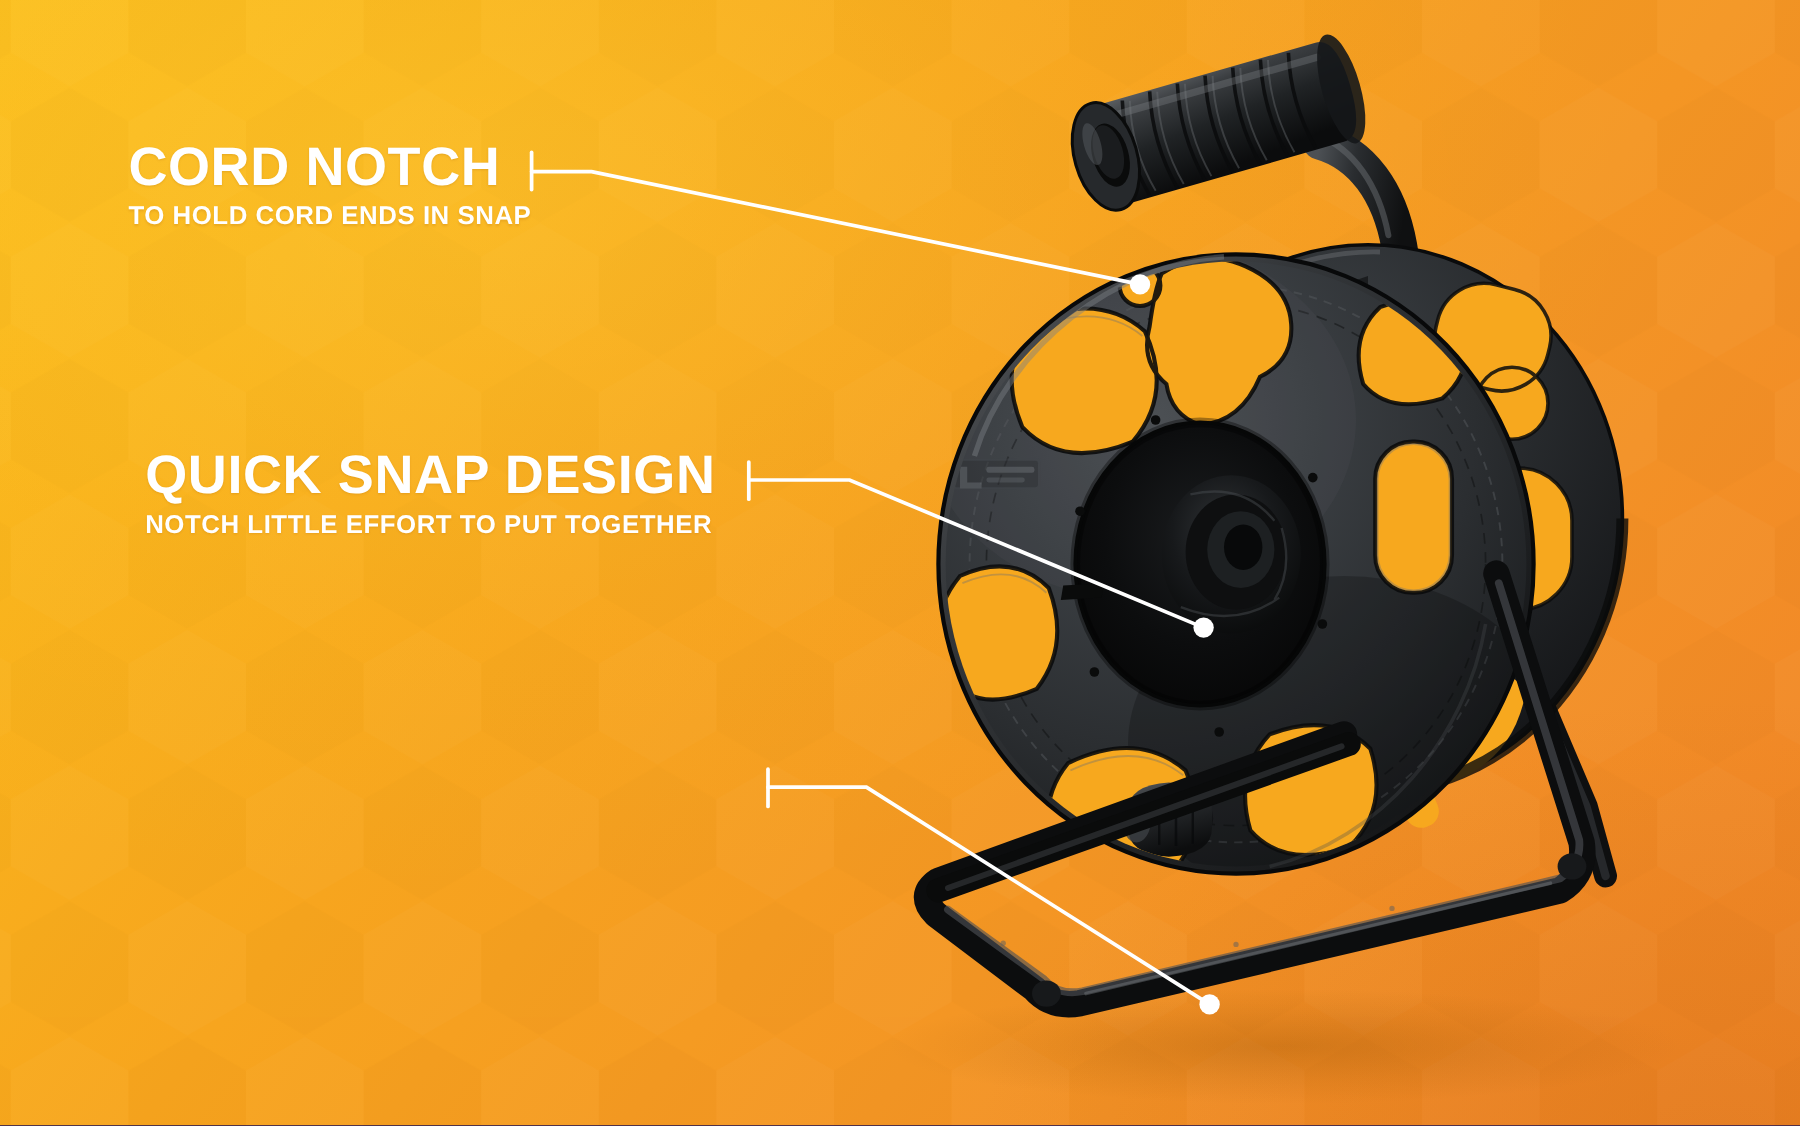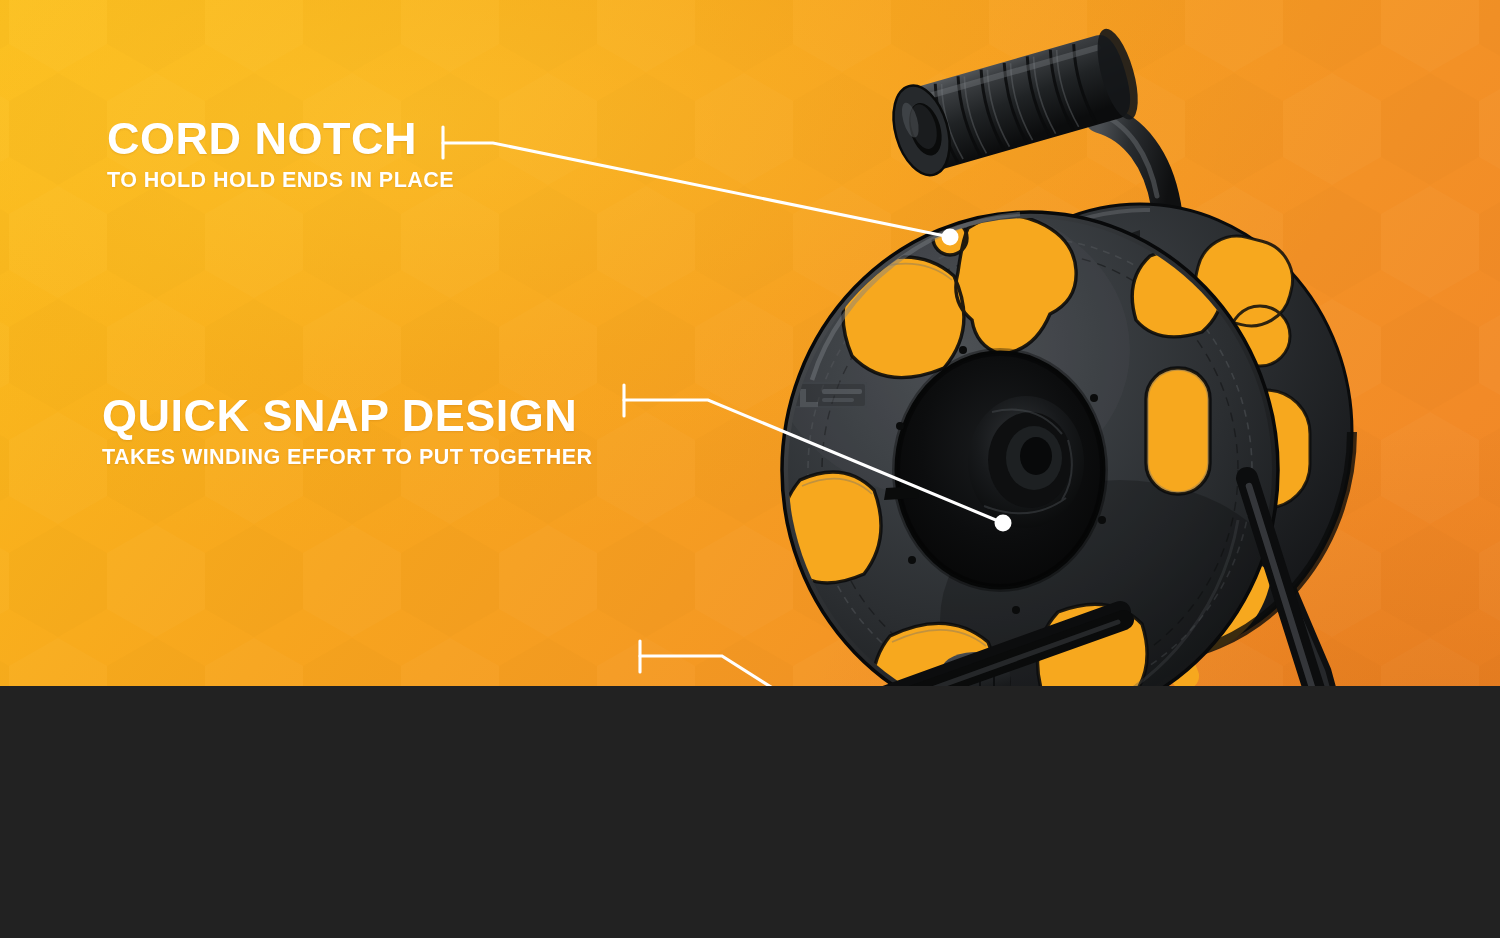--- a/index.html
+++ b/index.html
@@ -4,21 +4,21 @@
 <title>Cord Reel Feature Infographic</title>
 <style>
   html, body {
     margin: 0;
     padding: 0;
     background: #222;
   }
   #stage {
     position: relative;
     width: 1500px;
-    height: 686px;
+    height: 938px;
     overflow: hidden;
     font-family: "Liberation Sans", "DejaVu Sans", sans-serif;
     background: #4c1d95;
   }
 
   
   .bg-base {
     position: absolute;
     inset: 0;
     background:
@@ -73,21 +73,21 @@
     font-size: 21.5px;
     font-weight: 700;
     letter-spacing: 0.45px;
     line-height: 1.0;
     margin-top: 9px;
     white-space: nowrap;
     text-shadow: 0 1px 2px rgba(140,70,0,0.16);
   }
 
   #callout-cord-notch   { left: 107px; top: 116px; }
-  #callout-quick-snap   { left: 102px; top: 373px; margin-top: 20px; }
+  #callout-quick-snap   { left: 121px; top: 373px; }
   #callout-metal-base   { left: 107px; top: 629px; }
 
   
   .layer {
     position: absolute;
     inset: 0;
     width: 1500px;
     height: 938px;
   }
   #product-layer { z-index: 5; }
@@ -438,24 +438,24 @@
       <g>
         <line x1="640" y1="641" x2="640" y2="672"></line>
         <path d="M640 656 L722 656 L1008 837"></path>
         <circle cx="1008" cy="837" r="8.5" fill="#FFFFFF" stroke="none"></circle>
       </g>
     </g>
   </svg>
 
   <div class="callout" id="callout-cord-notch">
     <div class="c-title">CORD NOTCH</div>
-    <div class="c-sub">TO HOLD HOLD ENDS IN PLACE</div>
+    <div class="c-sub">TO HOLD CORD ENDS IN SNAP</div>
   </div>
 
   <div class="callout" id="callout-quick-snap">
     <div class="c-title">QUICK SNAP DESIGN</div>
-    <div class="c-sub">TAKES WINDING EFFORT TO PUT TOGETHER</div>
+    <div class="c-sub">NOTCH LITTLE EFFORT TO PUT TOGETHER</div>
   </div>
 
   <div class="callout" id="callout-metal-base">
   </div>
 
 </div>
 
 </body></html>

